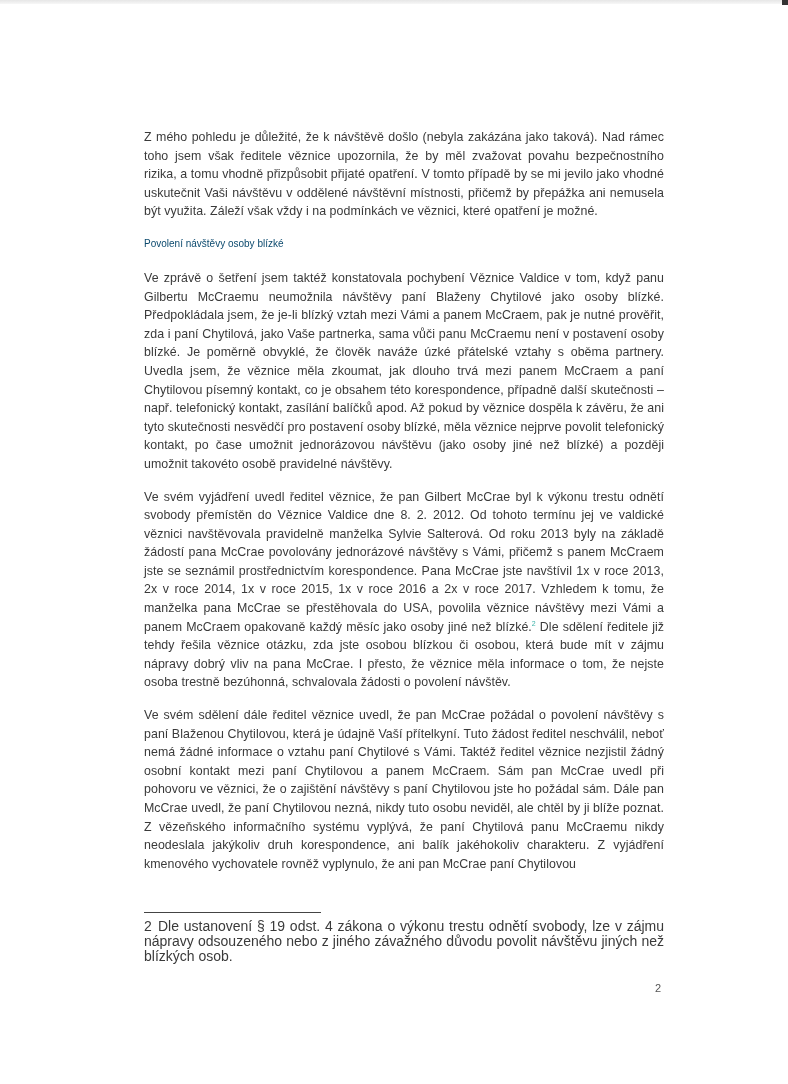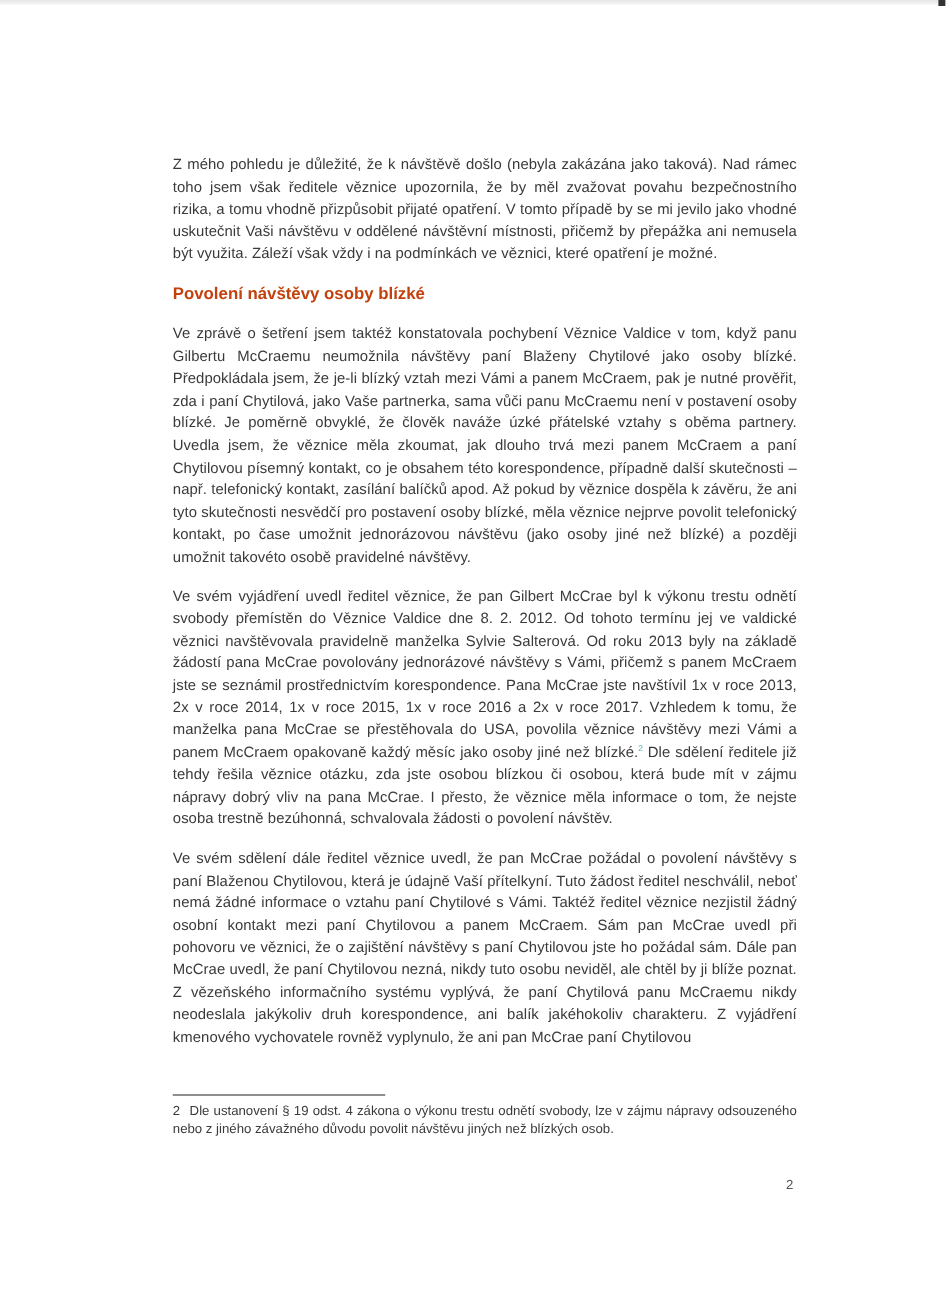--- a/index.html
+++ b/index.html
@@ -8,25 +8,25 @@
       font-family: "Liberation Sans", sans-serif; color: #3a3a3a;
     }
     .scan-top { position: absolute; left: 0; top: 0; width: 788px; height: 4px; background: linear-gradient(#e6e6e6, #f7f7f7); }
     .scan-corner { position: absolute; right: 0; top: 0; width: 6px; height: 5px; background: #333; }
     .page { position: absolute; left: 144px; top: 128px; width: 520px; }
     p {
       margin: 0 0 14px 0; font-size: 12.4px; line-height: 18.6px; text-align: justify;
       letter-spacing: 0.05px;
     }
     h2 {
-      margin: 8px 0 16px 0; font-size: 14px; font-weight: bold; color: #c2410c; line-height: 18px;
+      margin: 8px 0 16px 0; font-size: 10px; font-weight: normal; color: #0c4a6e; line-height: 18px;
     }
     sup { font-size: 7px; color: #3bb1a8; vertical-align: super; line-height: 0; }
     .footnote-rule { position: absolute; left: 144px; top: 912px; width: 177px; height: 1px; background: #444; }
-    .footnote { position: absolute; left: 144px; top: 919px; width: 520px; font-size: 11px; line-height: 15px; text-align: justify; color: #3a3a3a; }
+    .footnote { position: absolute; left: 144px; top: 919px; width: 520px; font-size: 14px; line-height: 15px; text-align: justify; color: #3a3a3a; }
     .footnote .fn-num { display: inline-block; width: 14px; }
     .page-number { position: absolute; left: 655px; top: 982px; font-size: 11px; color: #555; }
   </style>
 </head>
 <body>
 
 <div class="scan-top"></div>
 <div class="scan-corner"></div>
 
 <div class="page">

